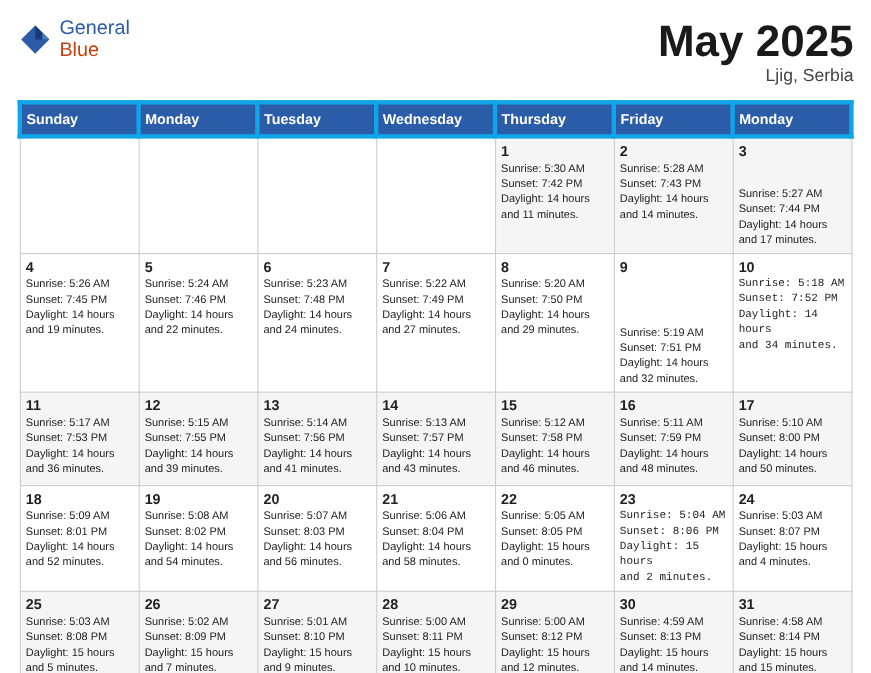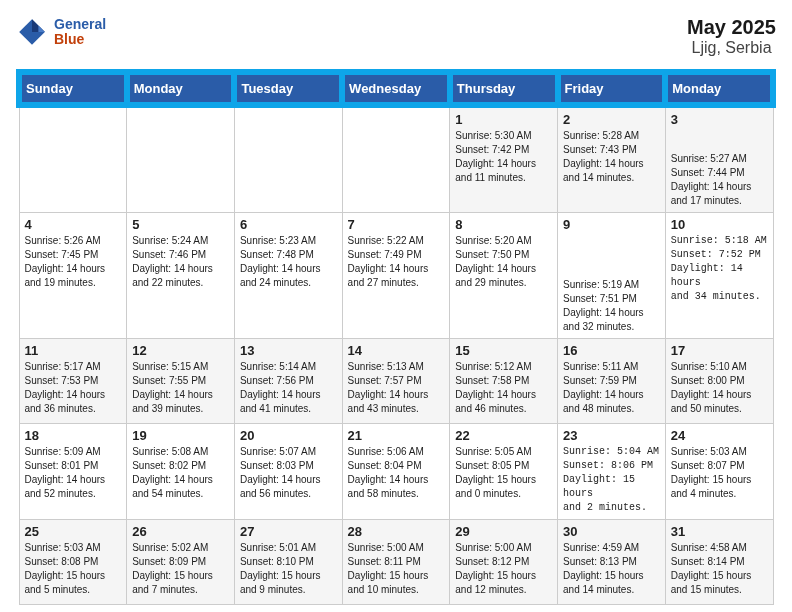--- a/index.html
+++ b/index.html
@@ -15,58 +15,57 @@
       justify-content: space-between;
       align-items: flex-start;
       margin-bottom: 12px;
     }
     .logo {
       display: flex;
       align-items: center;
       gap: 6px;
     }
     .logo-text {
-      font-size: 14px;
-      font-weight: bold;
+      font-size: 18px;
+      font-weight: normal;
       color: #1a1a1a;
       line-height: 1.1;
     }
     .logo-text span {
       color: #2a5ca8;
     }
     .logo-icon {
       width: 32px;
       height: 32px;
     }
     .title-block {
       text-align: right;
     }
     .month-title {
-      font-size: 20px;
+      font-size: 40px;
       font-weight: bold;
       color: #1a1a1a;
     }
     .subtitle {
       font-size: 16px;
       color: #444;
-      text-align: center;
     }
     table {
       width: 100%;
       border-collapse: collapse;
       table-layout: fixed;
     }
     thead tr th {
       background: #2a5ca8;
       color: #fff;
       font-size: 13px;
       font-weight: bold;
       padding: 6px 4px;
       text-align: left;
-      border: 6px solid #0ea5e9;
+      border: 4px solid #0ea5e9;
     }
     tbody tr td {
       border: 1px solid #ccc;
       vertical-align: top;
       padding: 4px 5px;
       font-size: 10.5px;
       color: #222;
       height: 85px;
       background: #fff;
     }

